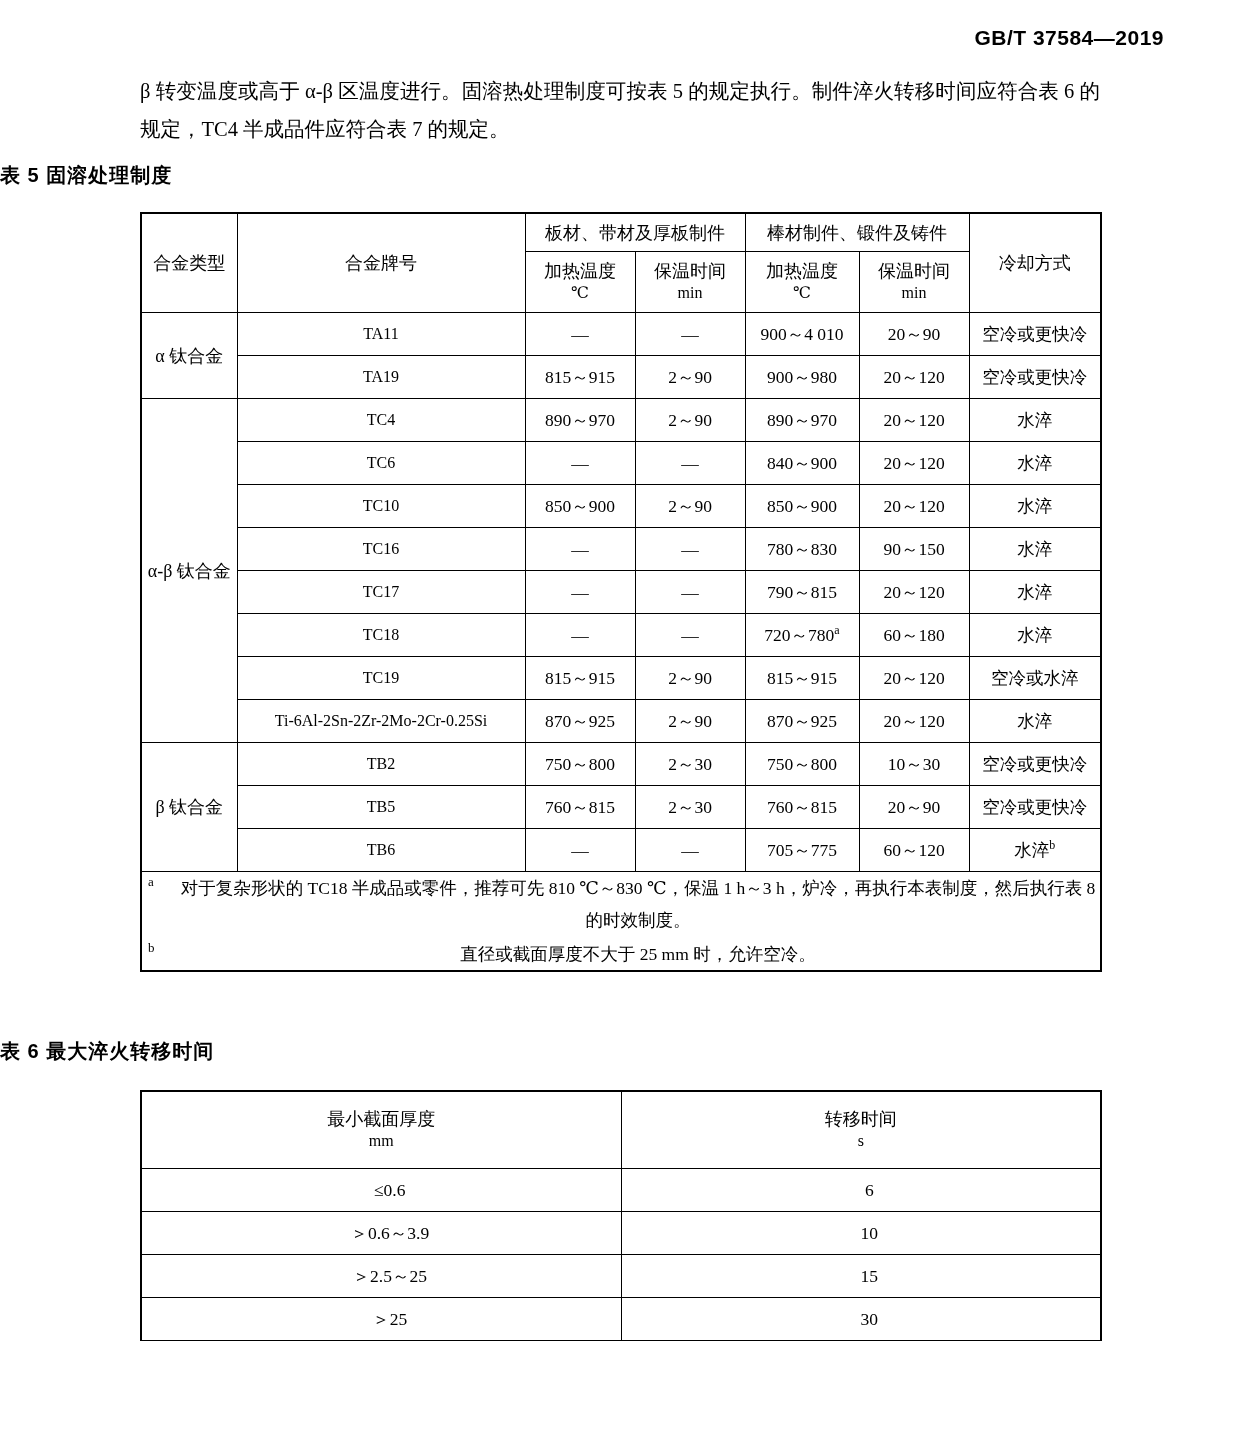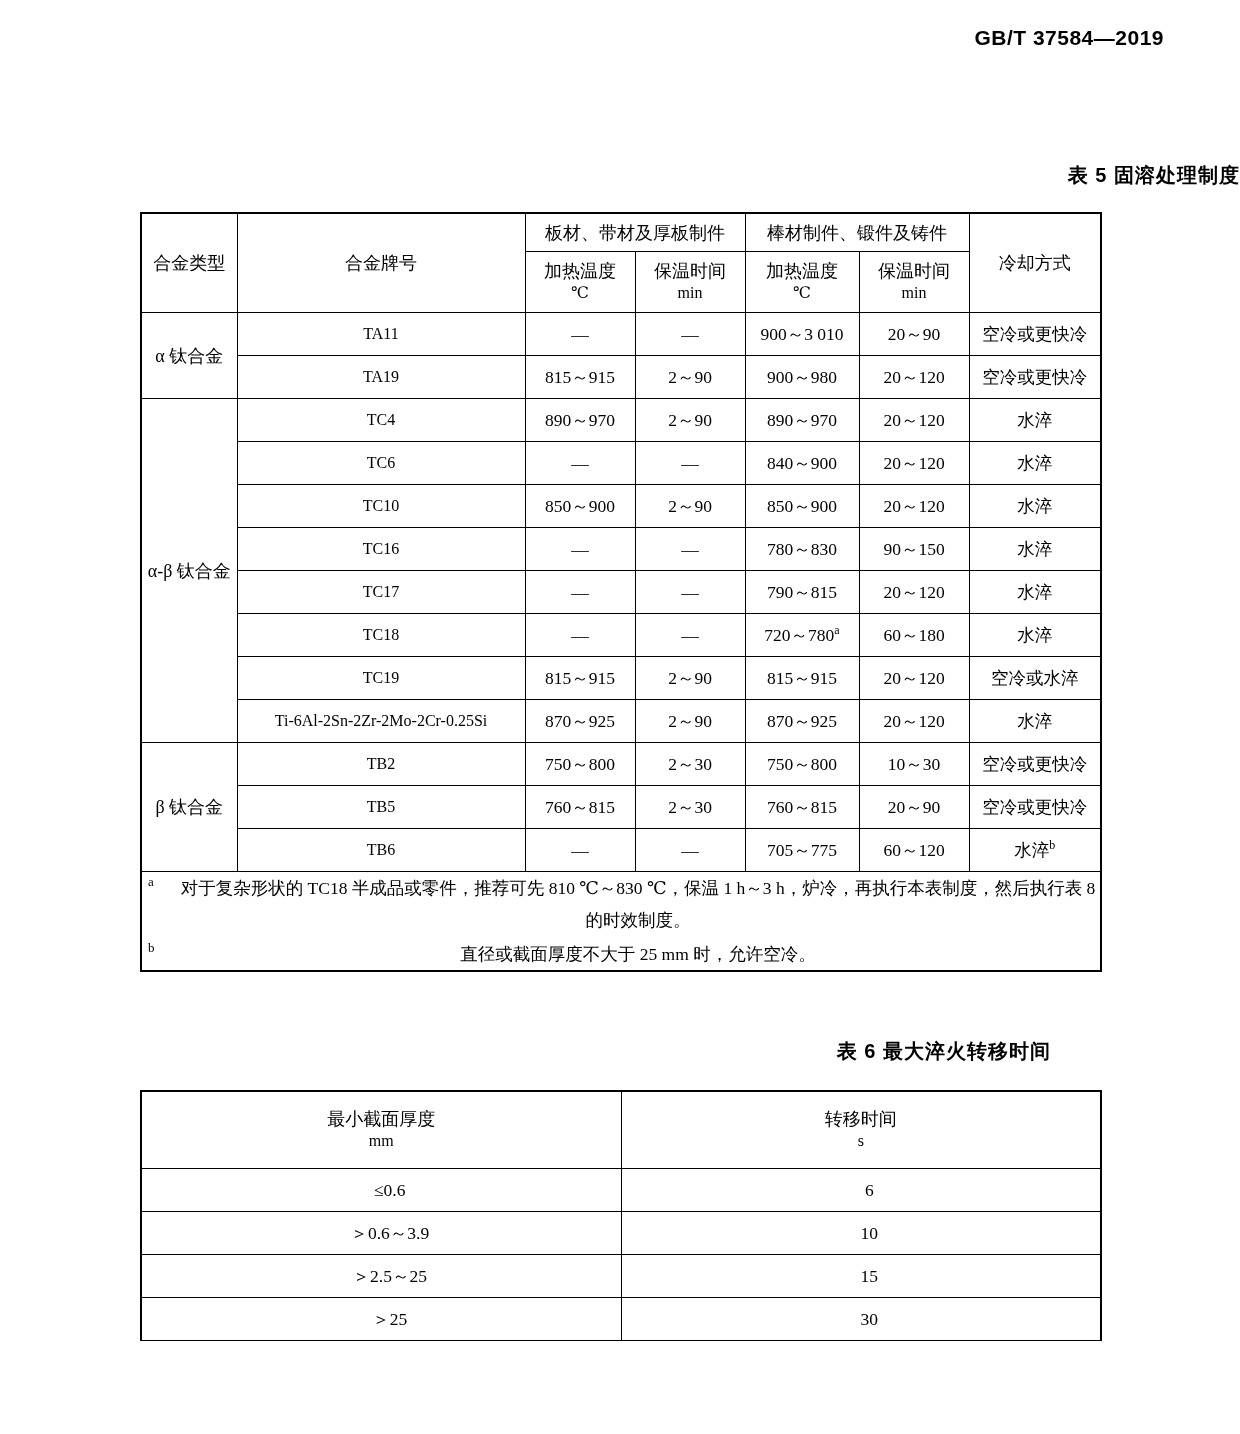--- a/index.html
+++ b/index.html
@@ -37,21 +37,21 @@
     left: 140px;
     width: 960px;
     font-size: 20.5px;
     line-height: 38px;
     text-align: justify;
   }
   .body-text p {
     margin: 0;
   }
   .tbl-title {
-    text-align: right;
+    text-align: left;
     font-family: "Liberation Sans", "DejaVu Sans", sans-serif;
     font-weight: bold;
     font-size: 20px;
     letter-spacing: 1px;
   }
   #title5 {
     position: absolute;
     top: 162px;
     left: 0;
     width: 1240px;
@@ -139,20 +139,23 @@
     line-height: 22px;
   }
 </style>
 </head>
 <body>
 
 <div class="page">
 
   <div class="header">GB/T 37584—2019</div>
 
+  <div class="body-text">
+    <p>β 转变温度或高于 α-β 区温度进行。固溶热处理制度可按表 5 的规定执行。制件淬火转移时间应符合表 6 的规定，TC4 半成品件应符合表 7 的规定。</p>
+  </div>
 
   <div class="tbl-title" id="title5">表 5    固溶处理制度</div>
 
   <table class="t5">
     <colgroup>
       <col style="width:96px">
       <col style="width:288px">
       <col style="width:110px">
       <col style="width:110px">
       <col style="width:114px">
@@ -194,21 +197,21 @@
         </td>
       </tr>
     </thead>
     <tbody>
 
       <tr>
         <td class="outer-l grp" rowspan="2">α 钛合金</td>
         <td class="alloy">TA11</td>
         <td>—</td>
         <td>—</td>
-        <td>900～3 010</td>
+        <td>900～4 010</td>
         <td>20～90</td>
         <td class="outer-r">空冷或更快冷</td>
       </tr>
       <tr>
         <td class="alloy">TA19</td>
         <td>815～915</td>
         <td>2～90</td>
         <td>900～980</td>
         <td>20～120</td>
         <td class="outer-r">空冷或更快冷</td>

